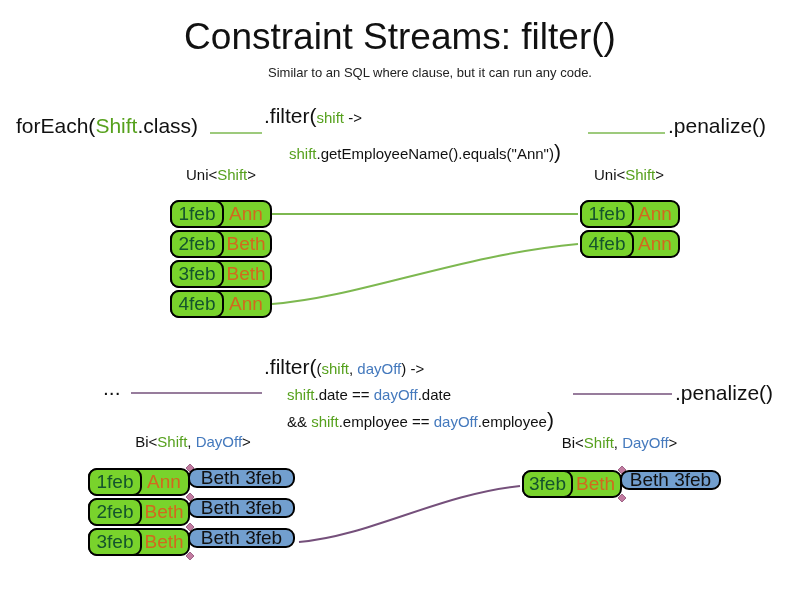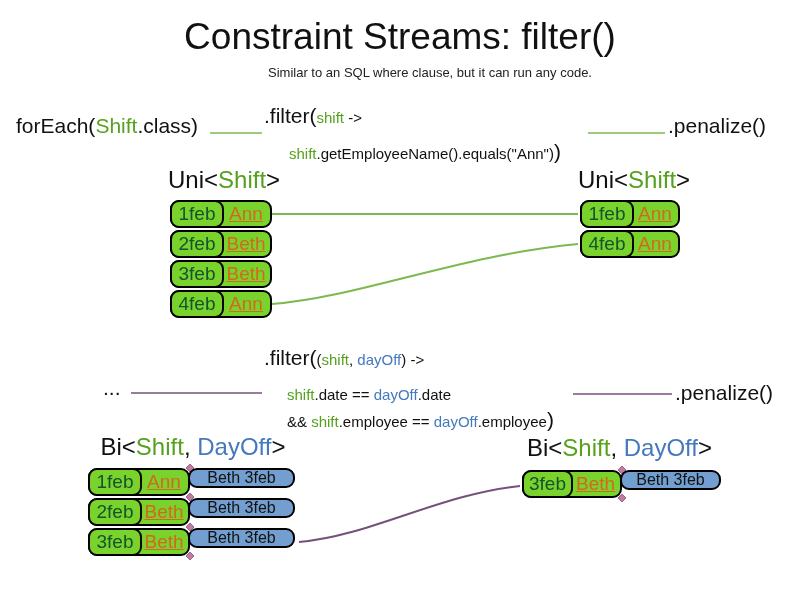--- a/index.html
+++ b/index.html
@@ -7,33 +7,33 @@
     position:relative;width:800px;height:600px;overflow:hidden;background:#fff;
     font-family:"Liberation Sans","DejaVu Sans",sans-serif;color:#1a1a1a;
   }
   .abs{position:absolute;white-space:nowrap;}
   .title{width:100%;text-align:center;top:16px;left:0;font-size:37px;color:#111;}
   .subtitle{width:100%;text-align:center;top:65px;left:10px;font-size:13px;color:#222;padding-left:20px;}
   .code-lg{font-size:21px;color:#111;}
   .code-sm{font-size:15px;color:#111;}
   .tg{color:var(--green-text);}
   .tb{color:var(--blue-text);}
-  .tbl-label{font-size:24px;text-align:center;color:#111;}
+  .tbl-label{font-size:15px;text-align:center;color:#111;}
   .col{display:flex;flex-direction:column;gap:2px;}
   .urow{display:flex;height:28px;box-sizing:border-box;background:var(--green-box);
         border:2px solid #000;border-radius:9px;}
   .datecell{display:flex;align-items:center;justify-content:center;margin:-2px;
         box-sizing:border-box;background:var(--green-box);border:2px solid #000;
         border-radius:9px;font-size:19px;color:#14532d;width:54px;height:28px;}
   .namecell{flex:1;display:flex;align-items:center;justify-content:center;
-        font-size:19px;color:var(--orange-text);text-decoration:underline;}
+        font-size:19px;color:var(--orange-text);}
   .birow{display:flex;height:28px;}
   .bluecell{display:flex;align-items:center;justify-content:center;margin-left:-2px;
         box-sizing:border-box;background:var(--blue-box);border:2px solid #000;
-        border-radius:9px;font-size:16px;color:#111;height:20px;}
+        border-radius:9px;font-size:19px;color:#111;height:20px;}
   svg{position:absolute;top:0;left:0;}
 </style>
 </head>
 <body>
 
 <div id="slide">
 
   <svg width="800" height="600" viewBox="0 0 800 600">
     <line x1="210" y1="133" x2="262" y2="133" stroke="#7db850" stroke-width="1.6"></line>
     <line x1="588" y1="133" x2="665" y2="133" stroke="#7db850" stroke-width="1.6"></line>
@@ -100,21 +100,21 @@
       <span class="namecell">Ann</span>
     </div>
     <div class="urow" style="width:100px;">
       <span class="datecell">4feb</span>
       <span class="namecell">Ann</span>
     </div>
   </div>
 
   <div class="abs code-lg" style="left:103px;top:376px;">...</div>
 
-  <div class="abs code-lg" style="left:264px;top:346px;">
+  <div class="abs code-lg" style="left:264px;top:355px;">
     <span>.filter(</span><span class="code-sm">(</span><span class="code-sm tg">shift</span><span class="code-sm">, </span><span class="code-sm tb">dayOff</span><span class="code-sm">)</span><span class="code-sm"> -&gt;</span>
   </div>
   <div class="abs code-sm" style="left:287px;top:386px;">
     <span class="tg">shift</span><span>.date == </span><span class="tb">dayOff</span><span>.date</span>
   </div>
   <div class="abs code-sm" style="left:287px;top:408px;">
     <span>&amp;&amp; </span><span class="tg">shift</span><span>.employee == </span><span class="tb">dayOff</span><span>.employee</span><span class="code-lg">)</span>
   </div>
 
   <div class="abs code-lg" style="left:675px;top:381px;">.penalize()</div>

